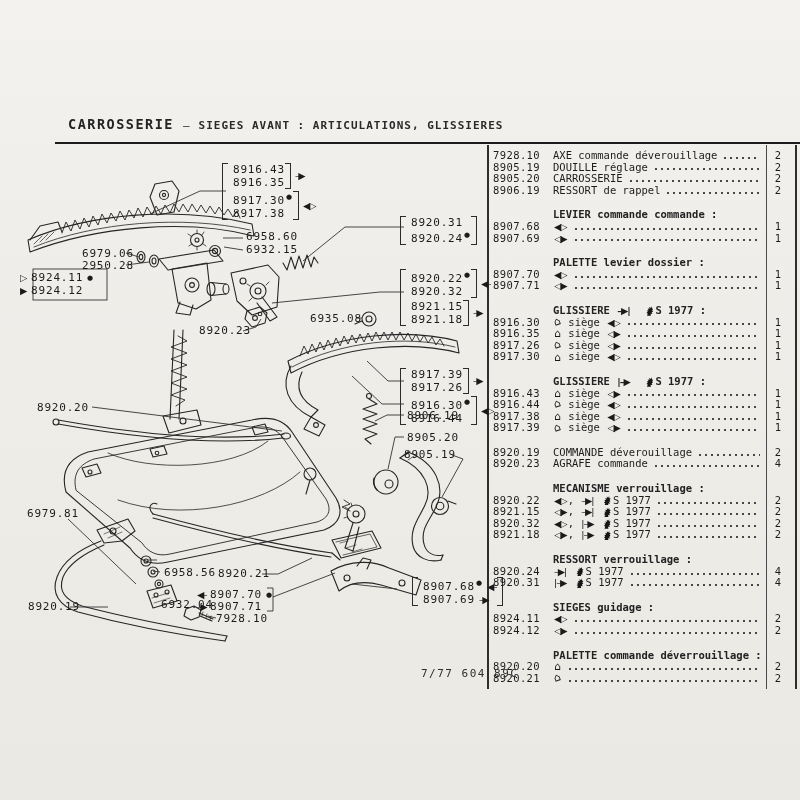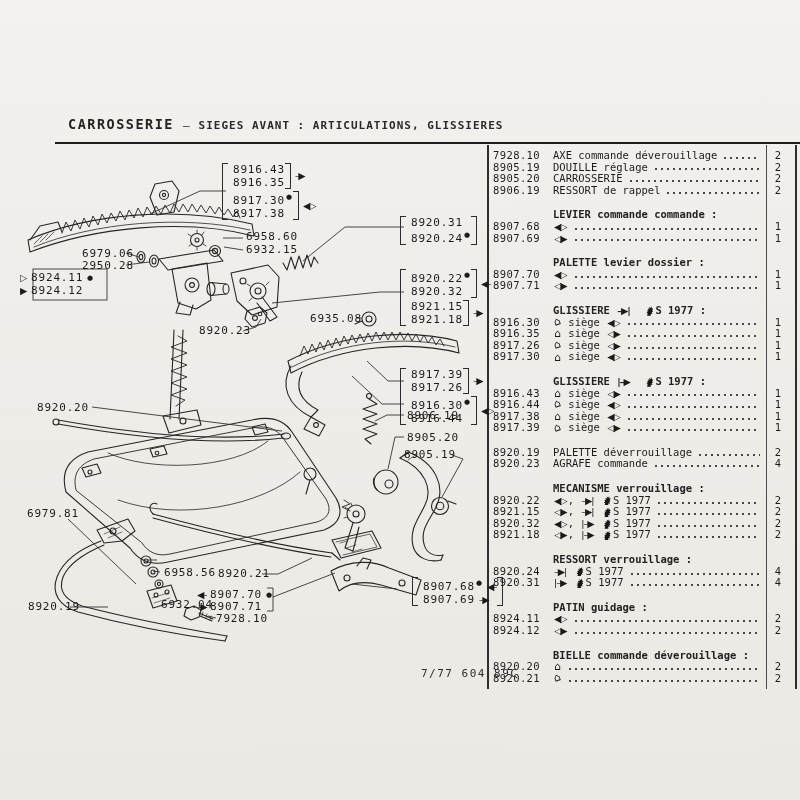--- a/index.html
+++ b/index.html
@@ -600,21 +600,21 @@
             <span class="icon i-pair-right">◁▶</span>
           </span>
           <span class="leader"></span>
           <span class="pqty">1</span>
         </div>
       </div>
       <div class="section">
         <div class="prow">
           <span class="pnum">8920.19</span>
           <span class="pdesc">
-            <span class="txt">PALETTE déverrouillage</span>
+            <span class="txt">COMMANDE déverouillage</span>
           </span>
           <span class="leader"></span>
           <span class="pqty">2</span>
         </div>
         <div class="prow">
           <span class="pnum">8920.23</span>
           <span class="pdesc">
             <span class="txt">AGRAFE commande</span>
           </span>
           <span class="leader"></span>
@@ -700,42 +700,42 @@
             <span class="txt"> </span>
             <span class="icon i-lion"></span>
             <span class="txt">S 1977</span>
           </span>
           <span class="leader"></span>
           <span class="pqty">4</span>
         </div>
       </div>
       <div class="section">
         <div class="sec-header">
-          <span class="txt">PATIN guidage :</span>
+          <span class="txt">SIEGES guidage :</span>
         </div>
         <div class="prow">
           <span class="pnum">8924.11</span>
           <span class="pdesc">
             <span class="icon i-pair-left">◀▷</span>
           </span>
           <span class="leader"></span>
           <span class="pqty">2</span>
         </div>
         <div class="prow">
           <span class="pnum">8924.12</span>
           <span class="pdesc">
             <span class="icon i-pair-right">◁▶</span>
           </span>
           <span class="leader"></span>
           <span class="pqty">2</span>
         </div>
       </div>
       <div class="section">
         <div class="sec-header">
-          <span class="txt">BIELLE commande déverouillage :</span>
+          <span class="txt">PALETTE commande déverrouillage :</span>
         </div>
         <div class="prow">
           <span class="pnum">8920.20</span>
           <span class="pdesc">
             <span class="icon i-seat-straight">⌂</span>
           </span>
           <span class="leader"></span>
           <span class="pqty">2</span>
         </div>
         <div class="prow">

